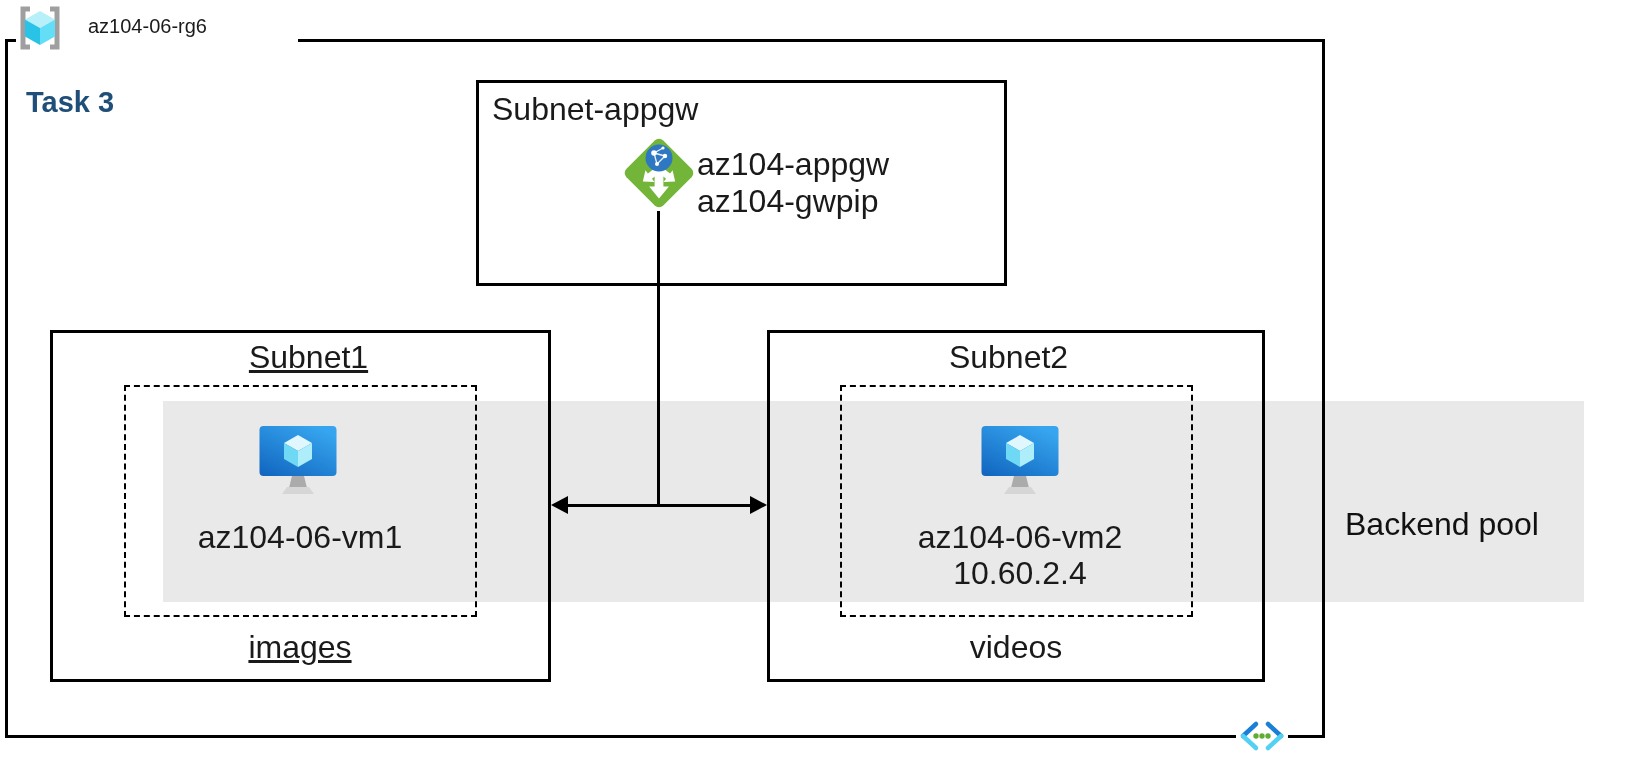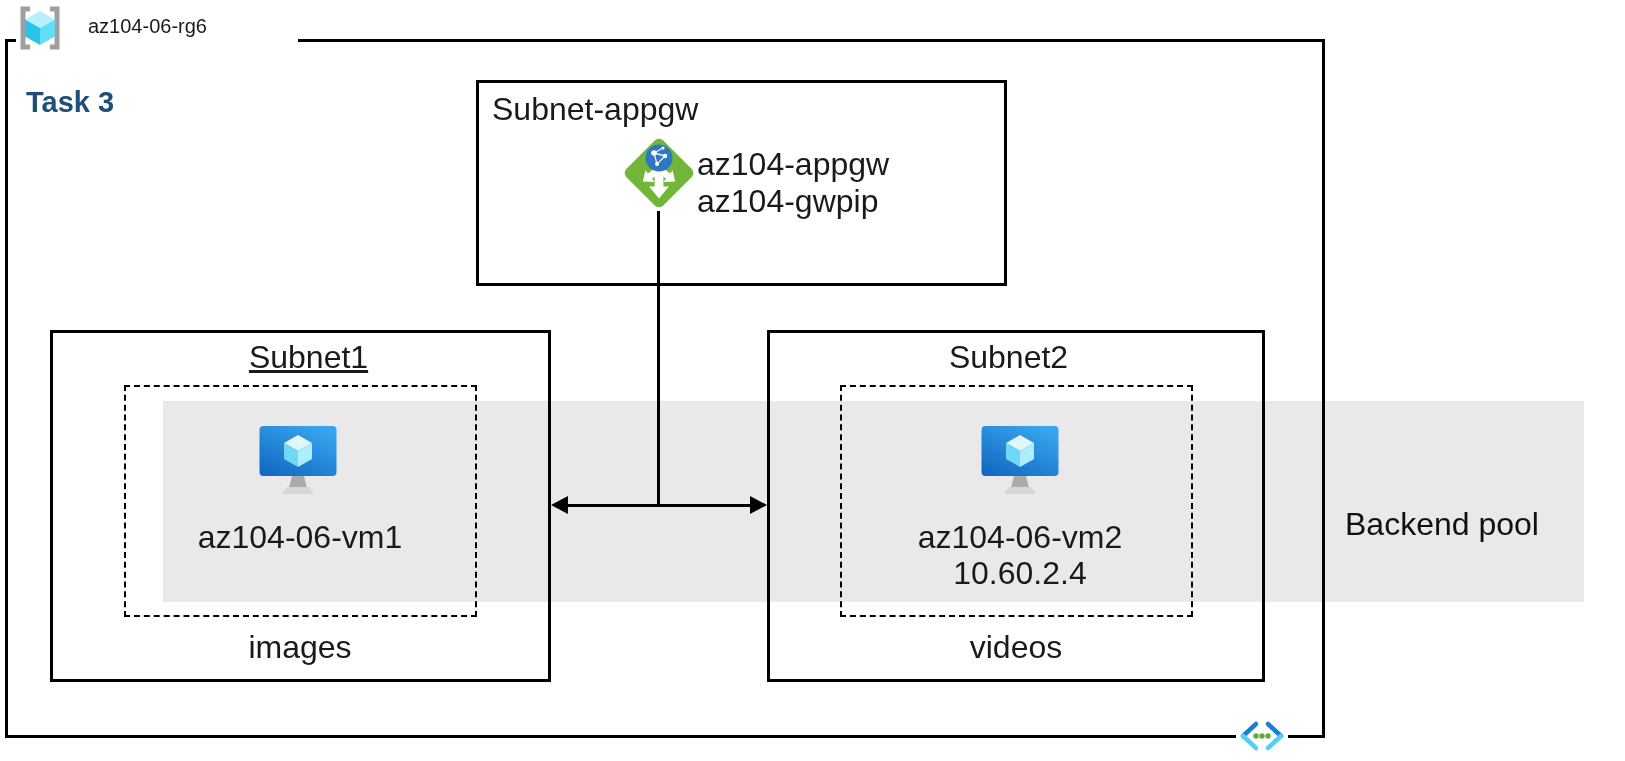--- a/index.html
+++ b/index.html
@@ -31,21 +31,21 @@
   .task { left:26px; top:86px; font-size:29px; font-weight:bold; color:#1f4e79; }
   .appgw-subnet-label { left:492px; top:91px; }
   .appgw-names { left:697px; top:146px; line-height:37px; text-align:left; }
   .subnet-title { top:339px; text-align:center; }
   .subnet-title.s1 { left:58px; width:501px;text-decoration:underline; }
   .subnet-title.s2 { left:767px; width:483px; }
   .vm-text { top:519px; width:320px; text-align:center; line-height:36px; }
   .vm-text.v1 { left:140px; }
   .vm-text.v2 { left:860px; }
   .pool-name { top:629px; width:320px; text-align:center; }
-  .pool-name.p1 { left:140px; }
+  .pool-name.p1 { left:140px;text-decoration:underline; }
   .pool-name.p2 { left:856px; }
 
   
   .v-line { left:657px; top:211px; width:3px; height:296px; background:#000; z-index:2; }
   .h-line { left:563px; top:504px; width:194px; height:3px; background:#000; z-index:2; }
   .arrow-w { left:551px; top:496px; width:0; height:0; border-top:9px solid transparent; border-bottom:9px solid transparent; border-right:17px solid #000; z-index:2; }
   .arrow-e { left:750px; top:496px; width:0; height:0; border-top:9px solid transparent; border-bottom:9px solid transparent; border-left:17px solid #000; z-index:2; }
 
   
   .icon { z-index:6; }

